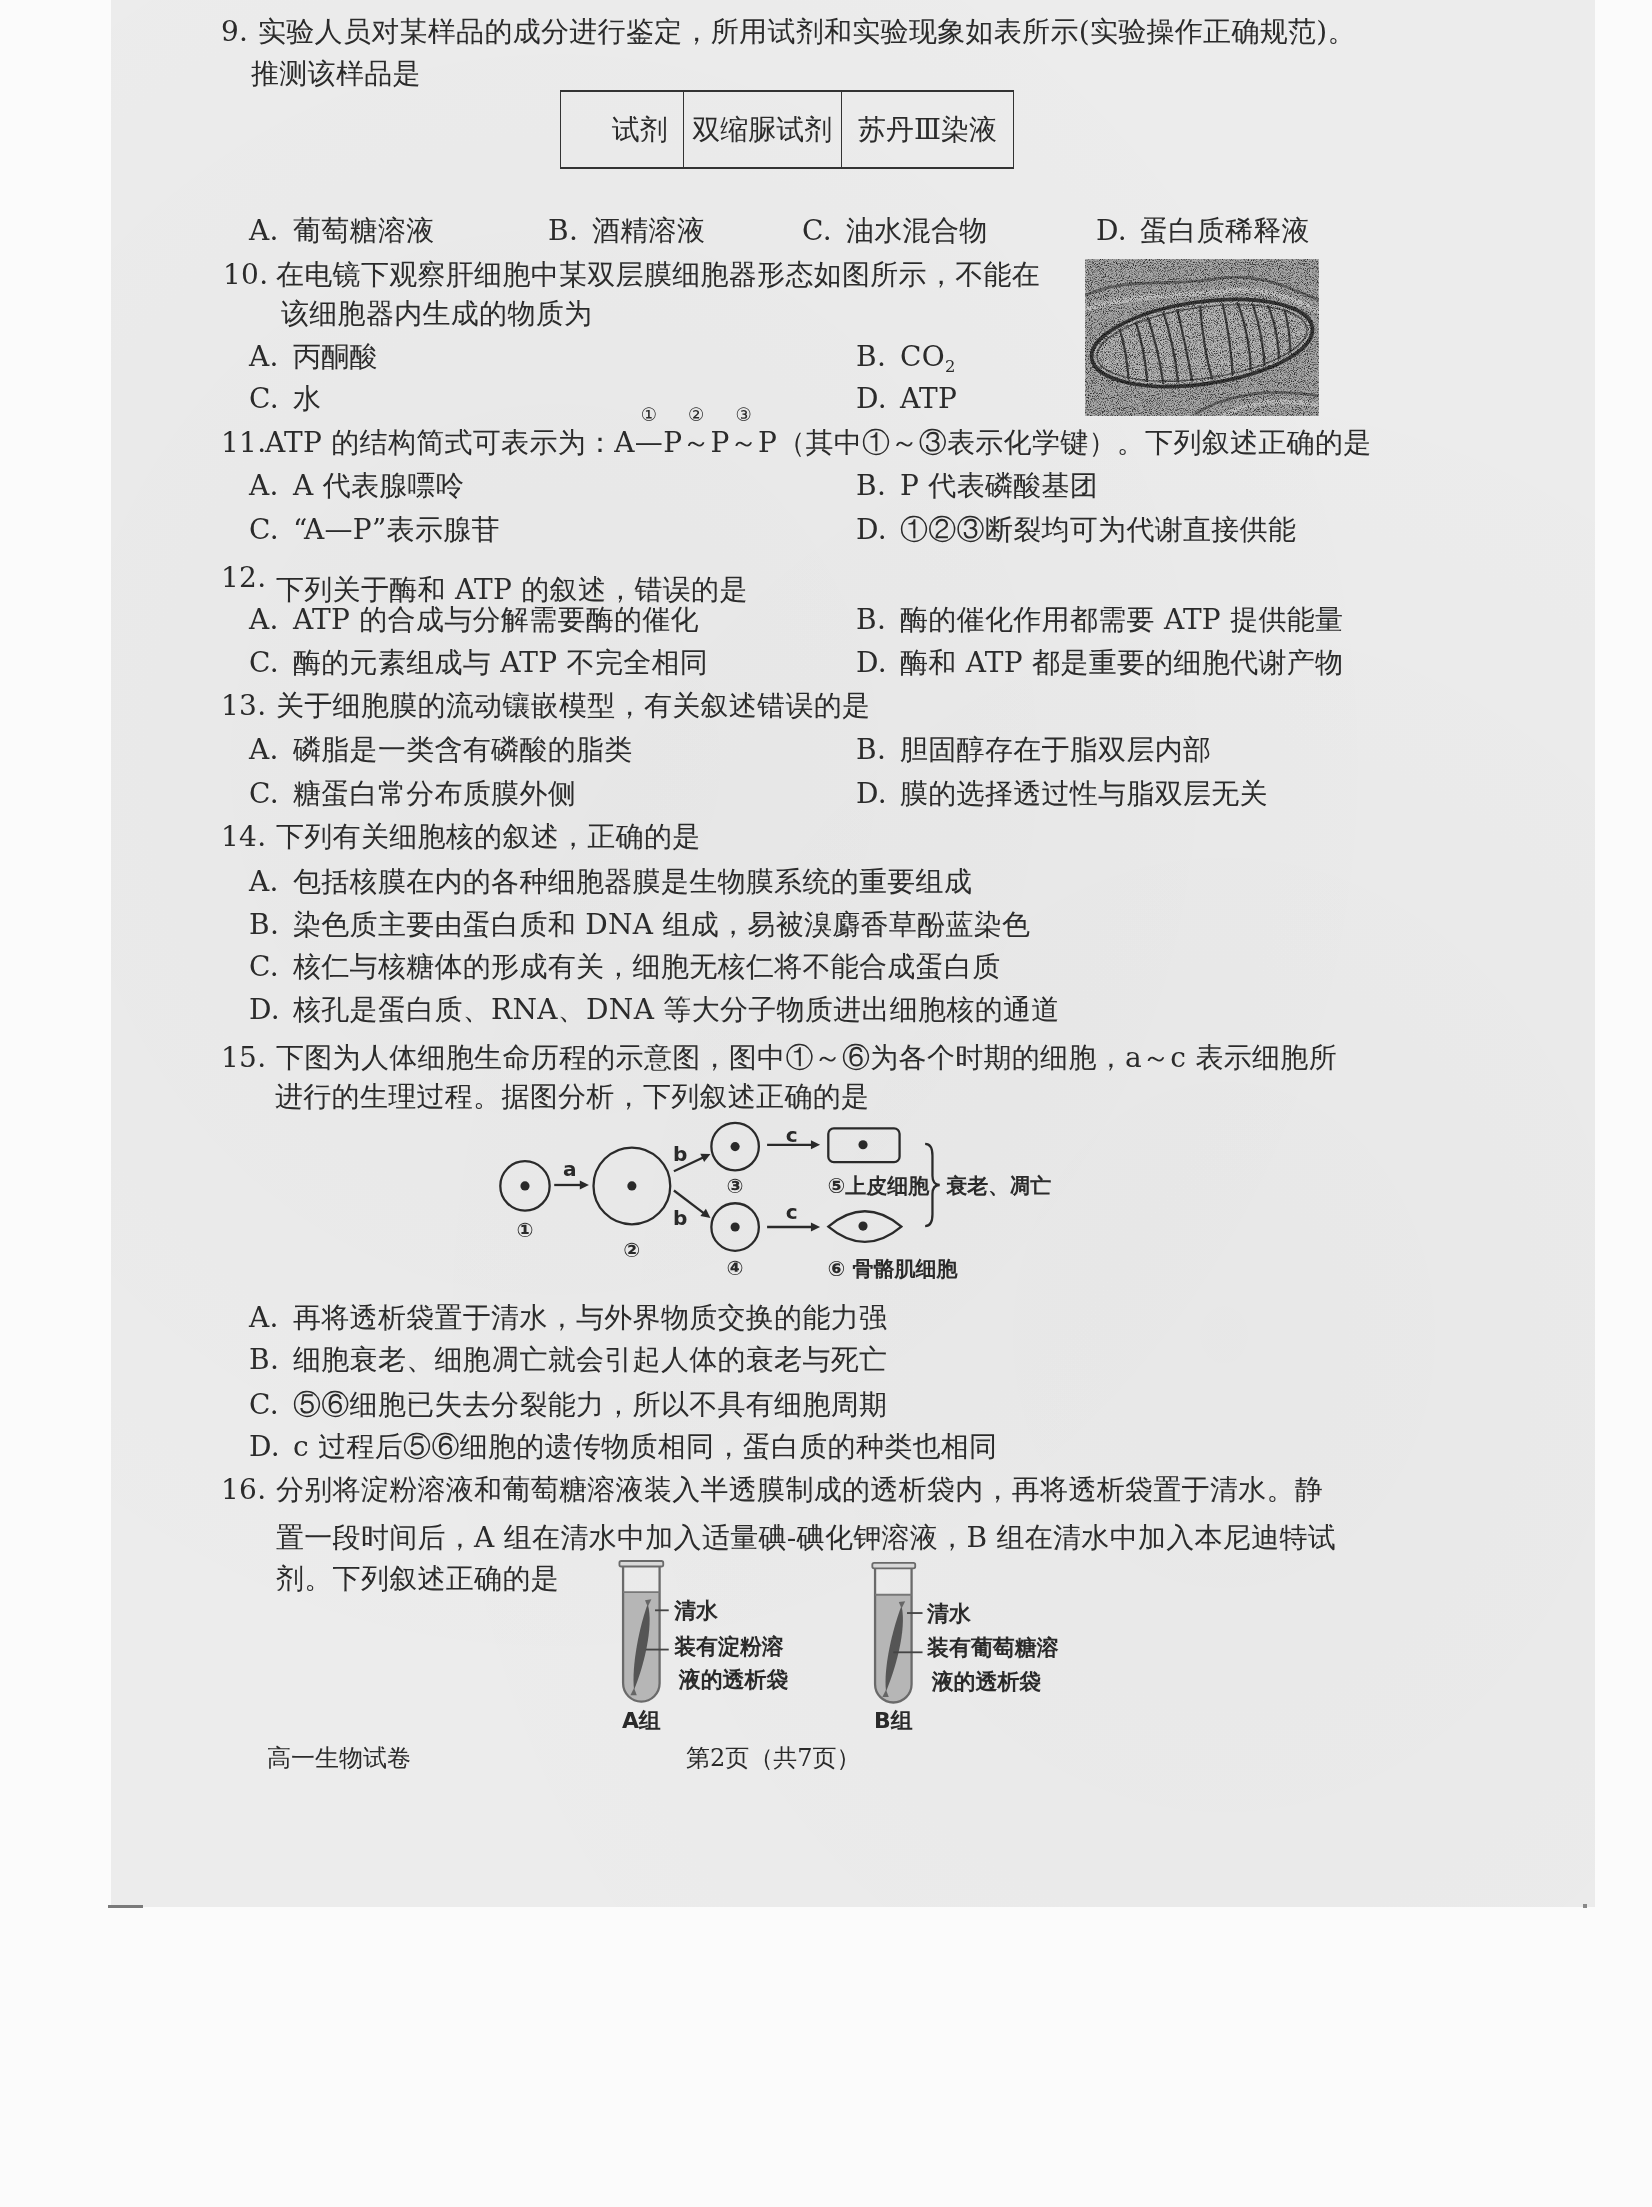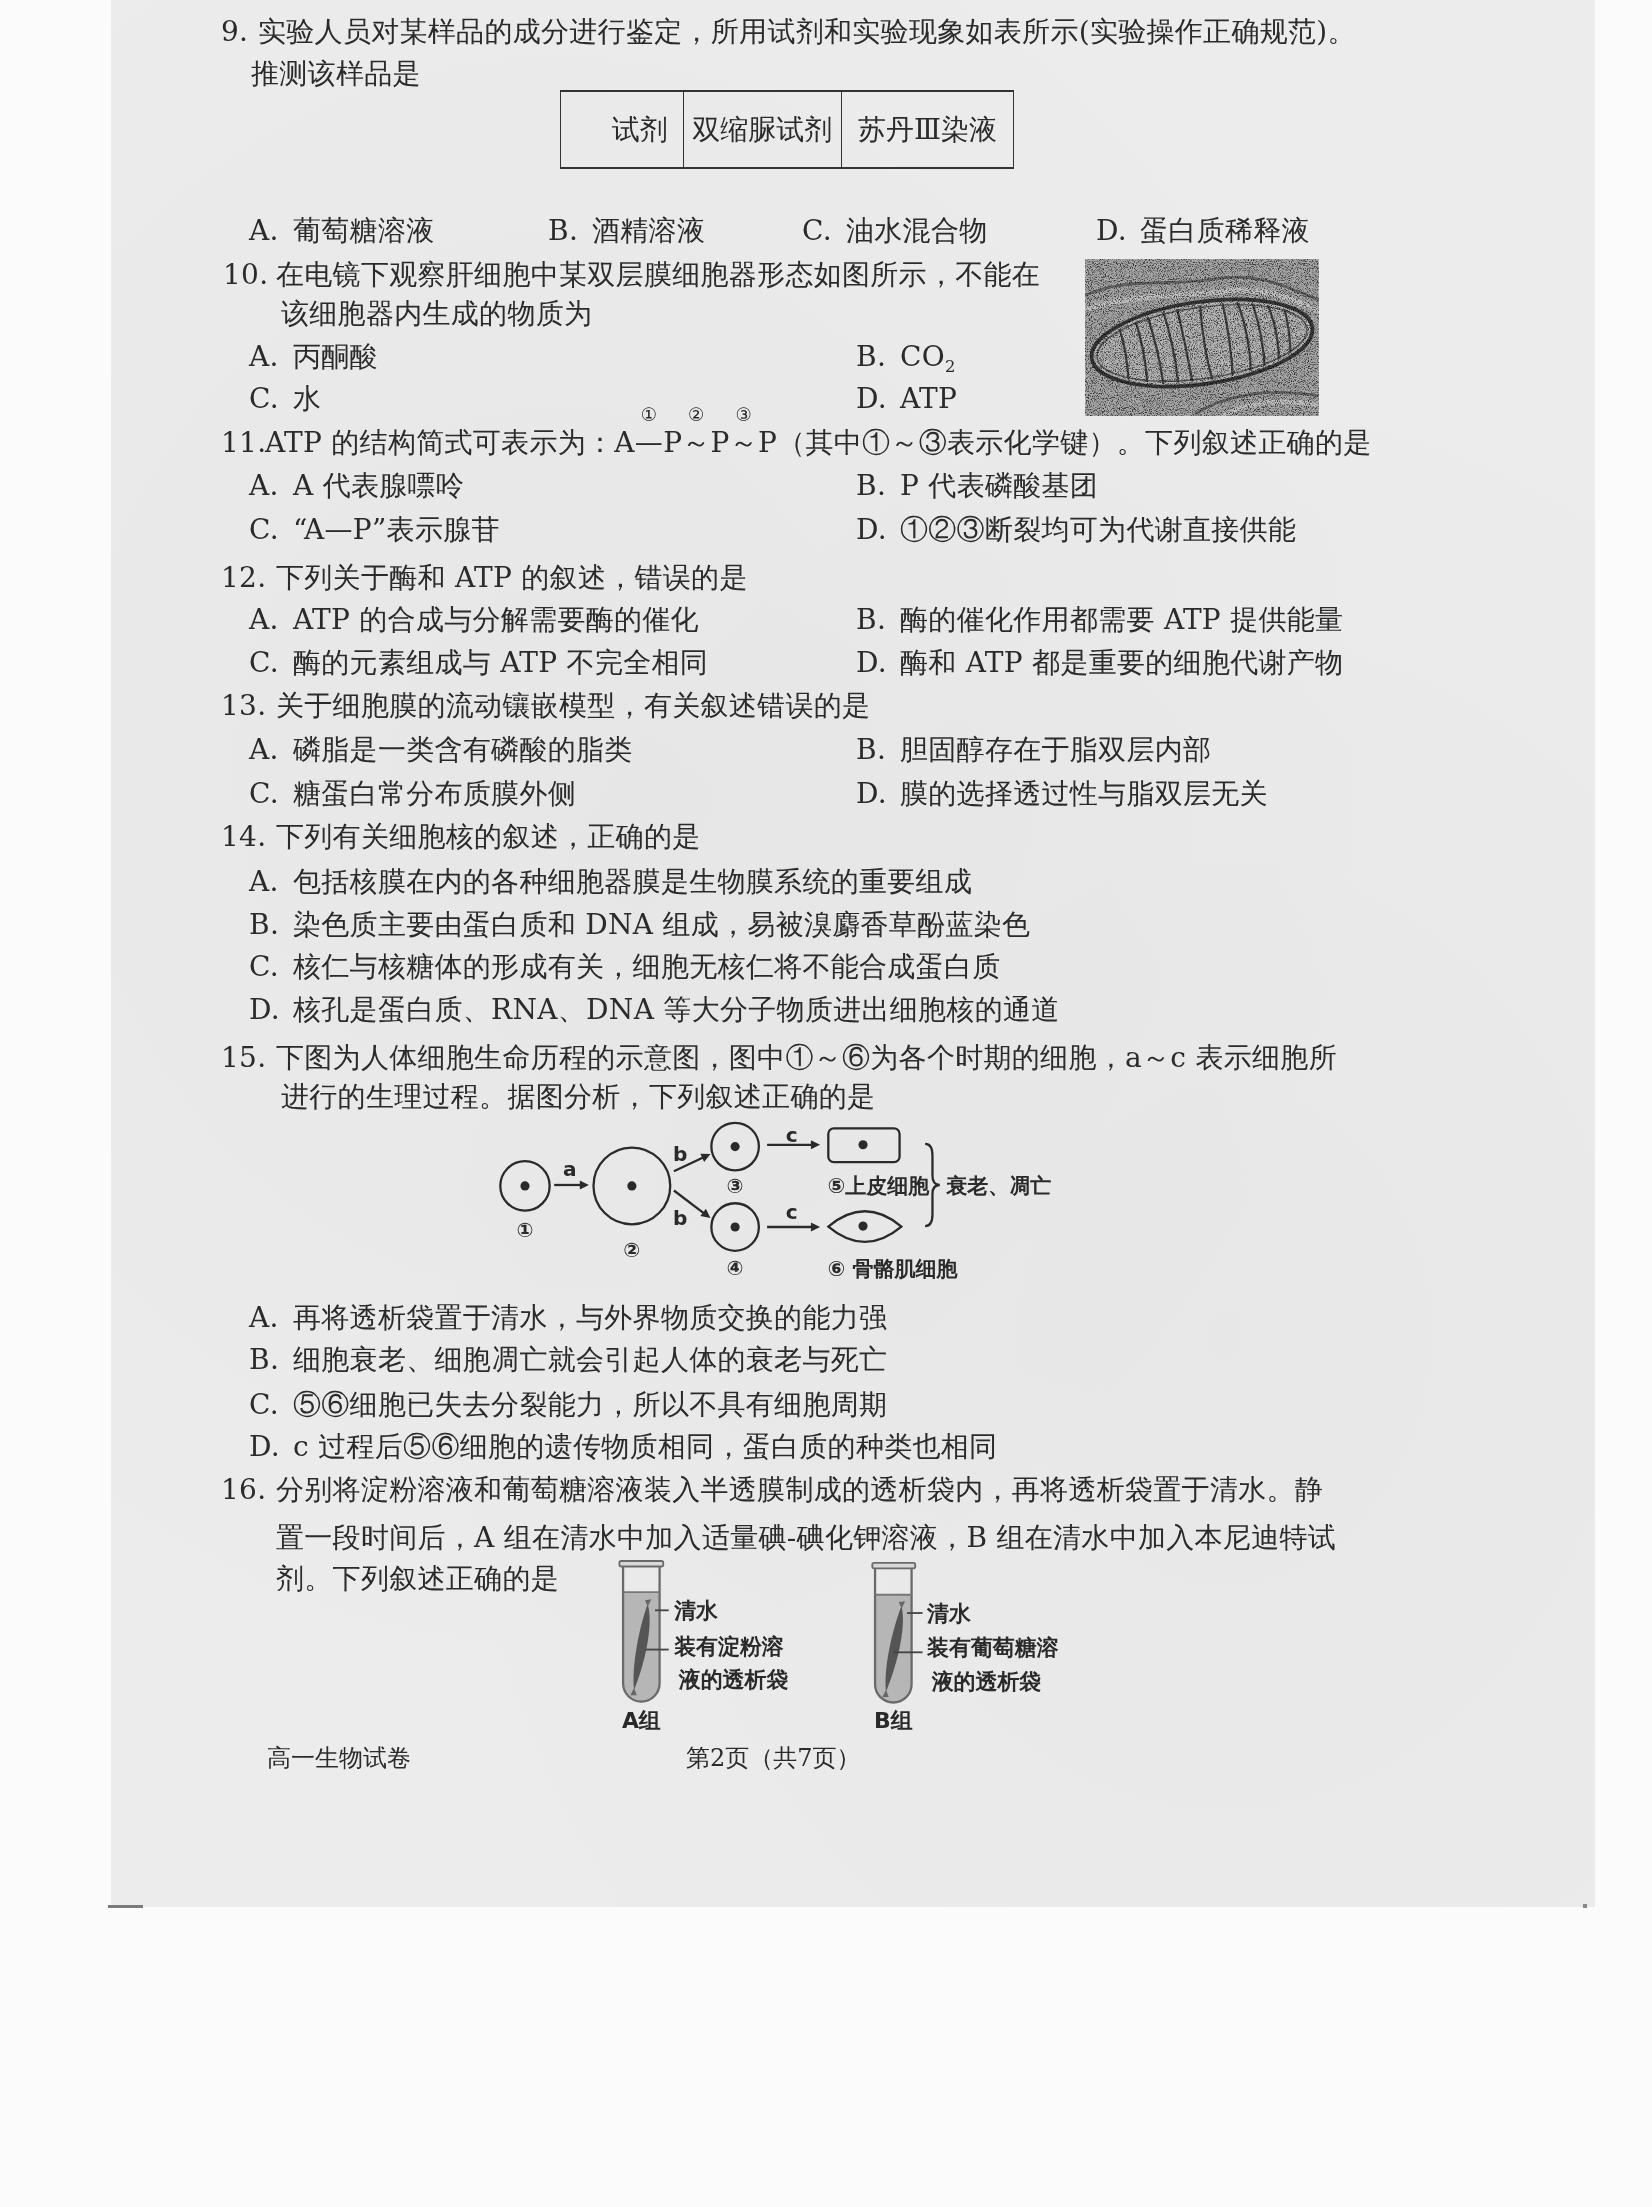--- a/index.html
+++ b/index.html
@@ -118,21 +118,21 @@
 <div class="line" style="left:265px;top:424px">
   <span>ATP 的结构简式可表示为：</span><span class="formula"><span>A</span><span class="bond"><span class="bond-label">①</span><span>—</span></span><span>P</span><span class="bond"><span class="bond-label">②</span><span>～</span></span><span>P</span><span class="bond"><span class="bond-label">③</span><span>～</span></span><span>P</span></span><span>（其中①～③表示化学键）。下列叙述正确的是</span>
 </div>
 
 <div class="line" style="left:249px;top:467px"><span class="lbl">A.</span><span>A 代表腺嘌呤</span></div>
 <div class="line" style="left:856px;top:467px"><span class="lbl">B.</span><span>P 代表磷酸基团</span></div>
 <div class="line" style="left:249px;top:511px"><span class="lbl">C.</span><span>“A—P”表示腺苷</span></div>
 <div class="line" style="left:856px;top:511px"><span class="lbl">D.</span><span>①②③断裂均可为代谢直接供能</span></div>
 
 <div class="line" style="left:221px;top:559px">12.</div>
-<div class="line" style="left:276px;top:559px">下列关于酶和 ATP 的叙述，错误的是</div>
+<div class="line" style="left:276px;top:571px">下列关于酶和 ATP 的叙述，错误的是</div>
 <div class="line" style="left:249px;top:601px"><span class="lbl">A.</span><span>ATP 的合成与分解需要酶的催化</span></div>
 <div class="line" style="left:856px;top:601px"><span class="lbl">B.</span><span>酶的催化作用都需要 ATP 提供能量</span></div>
 <div class="line" style="left:249px;top:644px"><span class="lbl">C.</span><span>酶的元素组成与 ATP 不完全相同</span></div>
 <div class="line" style="left:856px;top:644px"><span class="lbl">D.</span><span>酶和 ATP 都是重要的细胞代谢产物</span></div>
 
 <div class="line" style="left:221px;top:687px">13.</div>
 <div class="line" style="left:276px;top:687px">关于细胞膜的流动镶嵌模型，有关叙述错误的是</div>
 <div class="line" style="left:249px;top:731px"><span class="lbl">A.</span><span>磷脂是一类含有磷酸的脂类</span></div>
 <div class="line" style="left:856px;top:731px"><span class="lbl">B.</span><span>胆固醇存在于脂双层内部</span></div>
 <div class="line" style="left:249px;top:775px"><span class="lbl">C.</span><span>糖蛋白常分布质膜外侧</span></div>
@@ -140,21 +140,21 @@
 
 <div class="line" style="left:221px;top:818px">14.</div>
 <div class="line" style="left:276px;top:818px">下列有关细胞核的叙述，正确的是</div>
 <div class="line" style="left:249px;top:863px"><span class="lbl">A.</span><span>包括核膜在内的各种细胞器膜是生物膜系统的重要组成</span></div>
 <div class="line" style="left:249px;top:906px"><span class="lbl">B.</span><span>染色质主要由蛋白质和 DNA 组成，易被溴麝香草酚蓝染色</span></div>
 <div class="line" style="left:249px;top:948px"><span class="lbl">C.</span><span>核仁与核糖体的形成有关，细胞无核仁将不能合成蛋白质</span></div>
 <div class="line" style="left:249px;top:991px"><span class="lbl">D.</span><span>核孔是蛋白质、RNA、DNA 等大分子物质进出细胞核的通道</span></div>
 
 <div class="line" style="left:221px;top:1039px">15.</div>
 <div class="line" style="left:276px;top:1039px">下图为人体细胞生命历程的示意图，图中①～⑥为各个时期的细胞，a～c 表示细胞所</div>
-<div class="line" style="left:281px;top:1078px">进行的生理过程。据图分析，下列叙述正确的是</div>
+<div class="line" style="left:275px;top:1078px">进行的生理过程。据图分析，下列叙述正确的是</div>
 
 <svg class="figure" style="left:493px;top:1119px" width="603" height="174" viewBox="0 0 660 190">
   <g stroke="#2a2a2a" stroke-width="2.5" fill="none">
     <circle cx="35" cy="73" r="27"></circle>
     <circle cx="152" cy="73" r="42"></circle>
     <circle cx="265" cy="30" r="26"></circle>
     <circle cx="265" cy="118" r="26"></circle>
     <rect x="367" y="10" width="78" height="37" rx="6"></rect>
     <path d="M367,117.5 Q407,84 447,117.5 Q407,151 367,117.5 Z"></path>
     <path d="M473,27 Q481,27 481,40 L481,62 Q481,72 489,72 Q481,72 481,82 L481,104 Q481,117 473,117"></path>

